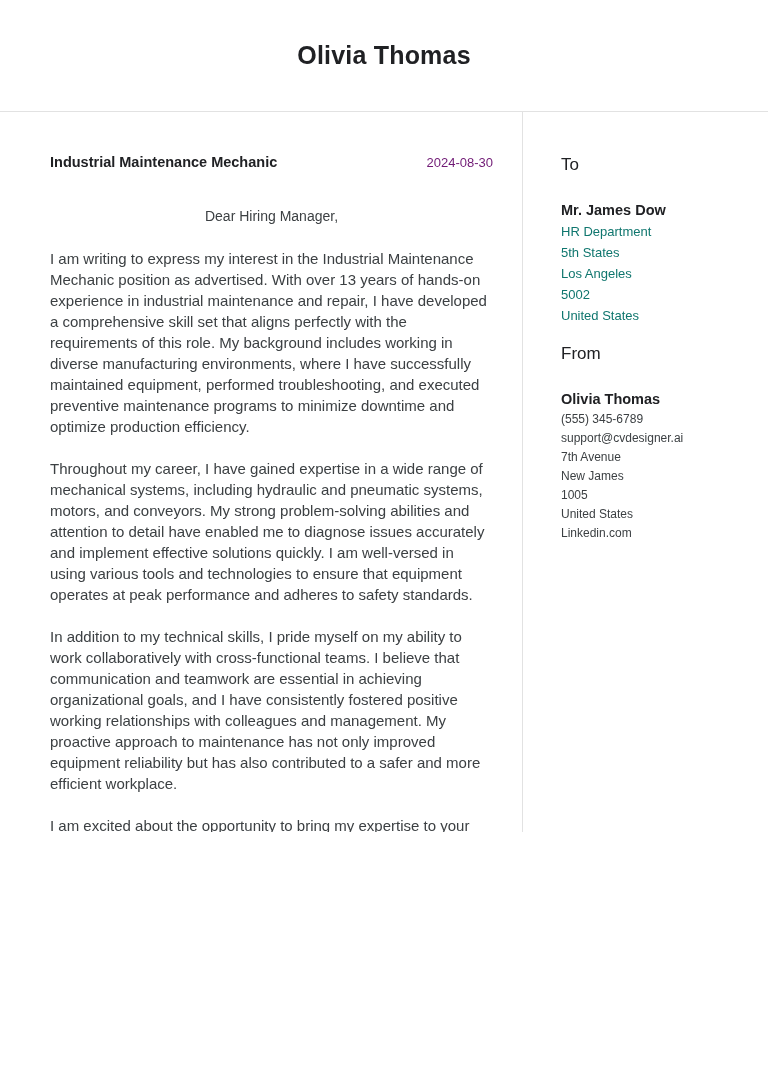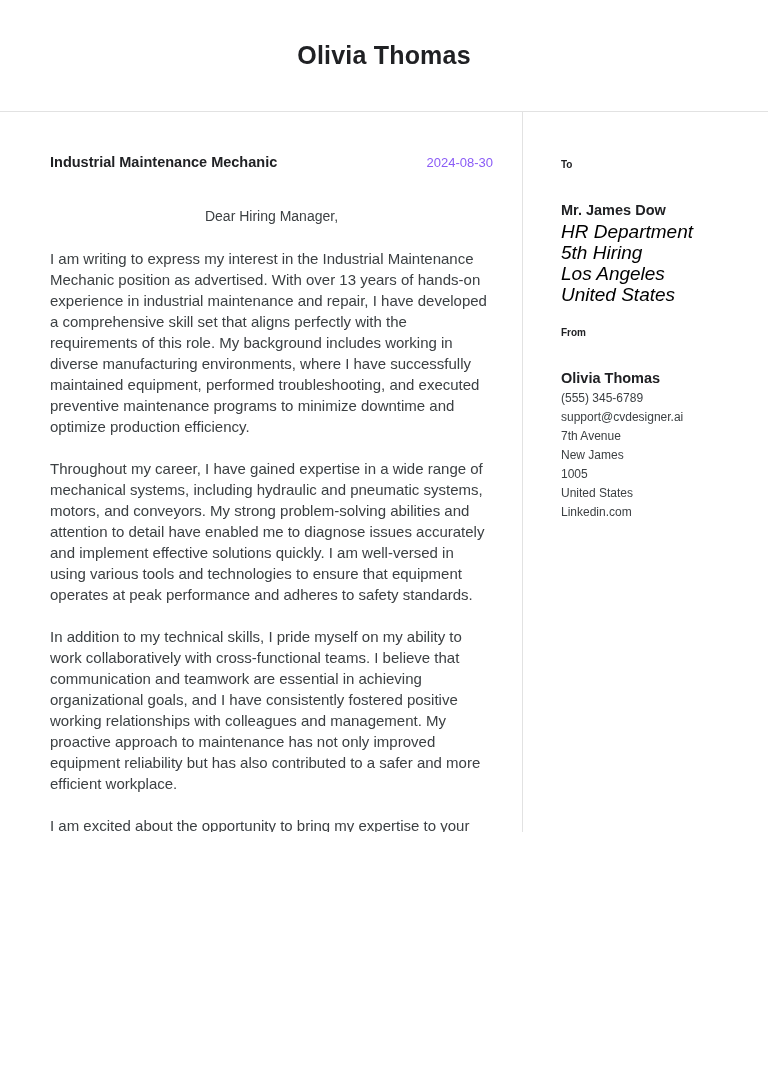--- a/index.html
+++ b/index.html
@@ -61,21 +61,21 @@
     align-items: baseline;
     margin-bottom: 36px;
   }
   .job-title {
     font-size: 14.5px;
     font-weight: bold;
     color: #202124;
   }
   .letter-date {
     font-size: 13px;
-    color: #8b5cf6;
+    color: #701a75;
   }
   .salutation {
     margin: 0 0 21px 0;
     font-size: 14px;
     line-height: 21px;
     text-align: center;
   }
   .para {
     margin: 0 0 21px 0;
     font-size: 15px;
@@ -89,38 +89,37 @@
   .signature {
     margin-top: 16px;
     font-family: "DejaVu Serif", serif;
     font-style: italic;
     font-size: 23px;
     letter-spacing: 2px;
     color: #3c4043;
   }
   
   .section-label {
-    font-size: 10px;
-    font-weight: bold;
+    font-size: 17px;
+    font-weight: normal;
     color: #202124;
     line-height: 21px;
     margin-bottom: 8px;
   }
   .contact-name {
     font-size: 14.5px;
     font-weight: bold;
     color: #202124;
     line-height: 21px;
     margin-top: 25px;
   }
   .to-line {
-    font-size: 19px;
+    font-size: 13px;
     line-height: 21px;
-    color: #000000;
-    font-style: italic;
+    color: #0f766e;
   }
   .from-line {
     font-size: 12px;
     line-height: 19px;
     color: #3c4043;
   }
   .from-section {
     margin-top: 17px;
   }
 </style>
@@ -157,22 +156,23 @@
     </div>
 
     <div class="divider-v"></div>
 
     <div class="right-col">
 
       <div class="to-section">
         <div class="section-label">To</div>
         <div class="contact-name">Mr. James Dow</div>
         <div class="to-line">HR Department</div>
-        <div class="to-line">5th Hiring</div>
+        <div class="to-line">5th States</div>
         <div class="to-line">Los Angeles</div>
+        <div class="to-line">5002</div>
         <div class="to-line">United States</div>
       </div>
 
       <div class="from-section">
         <div class="section-label">From</div>
         <div class="contact-name">Olivia Thomas</div>
         <div class="from-line">(555) 345-6789</div>
         <div class="from-line">support@cvdesigner.ai</div>
         <div class="from-line">7th Avenue</div>
         <div class="from-line">New James</div>

